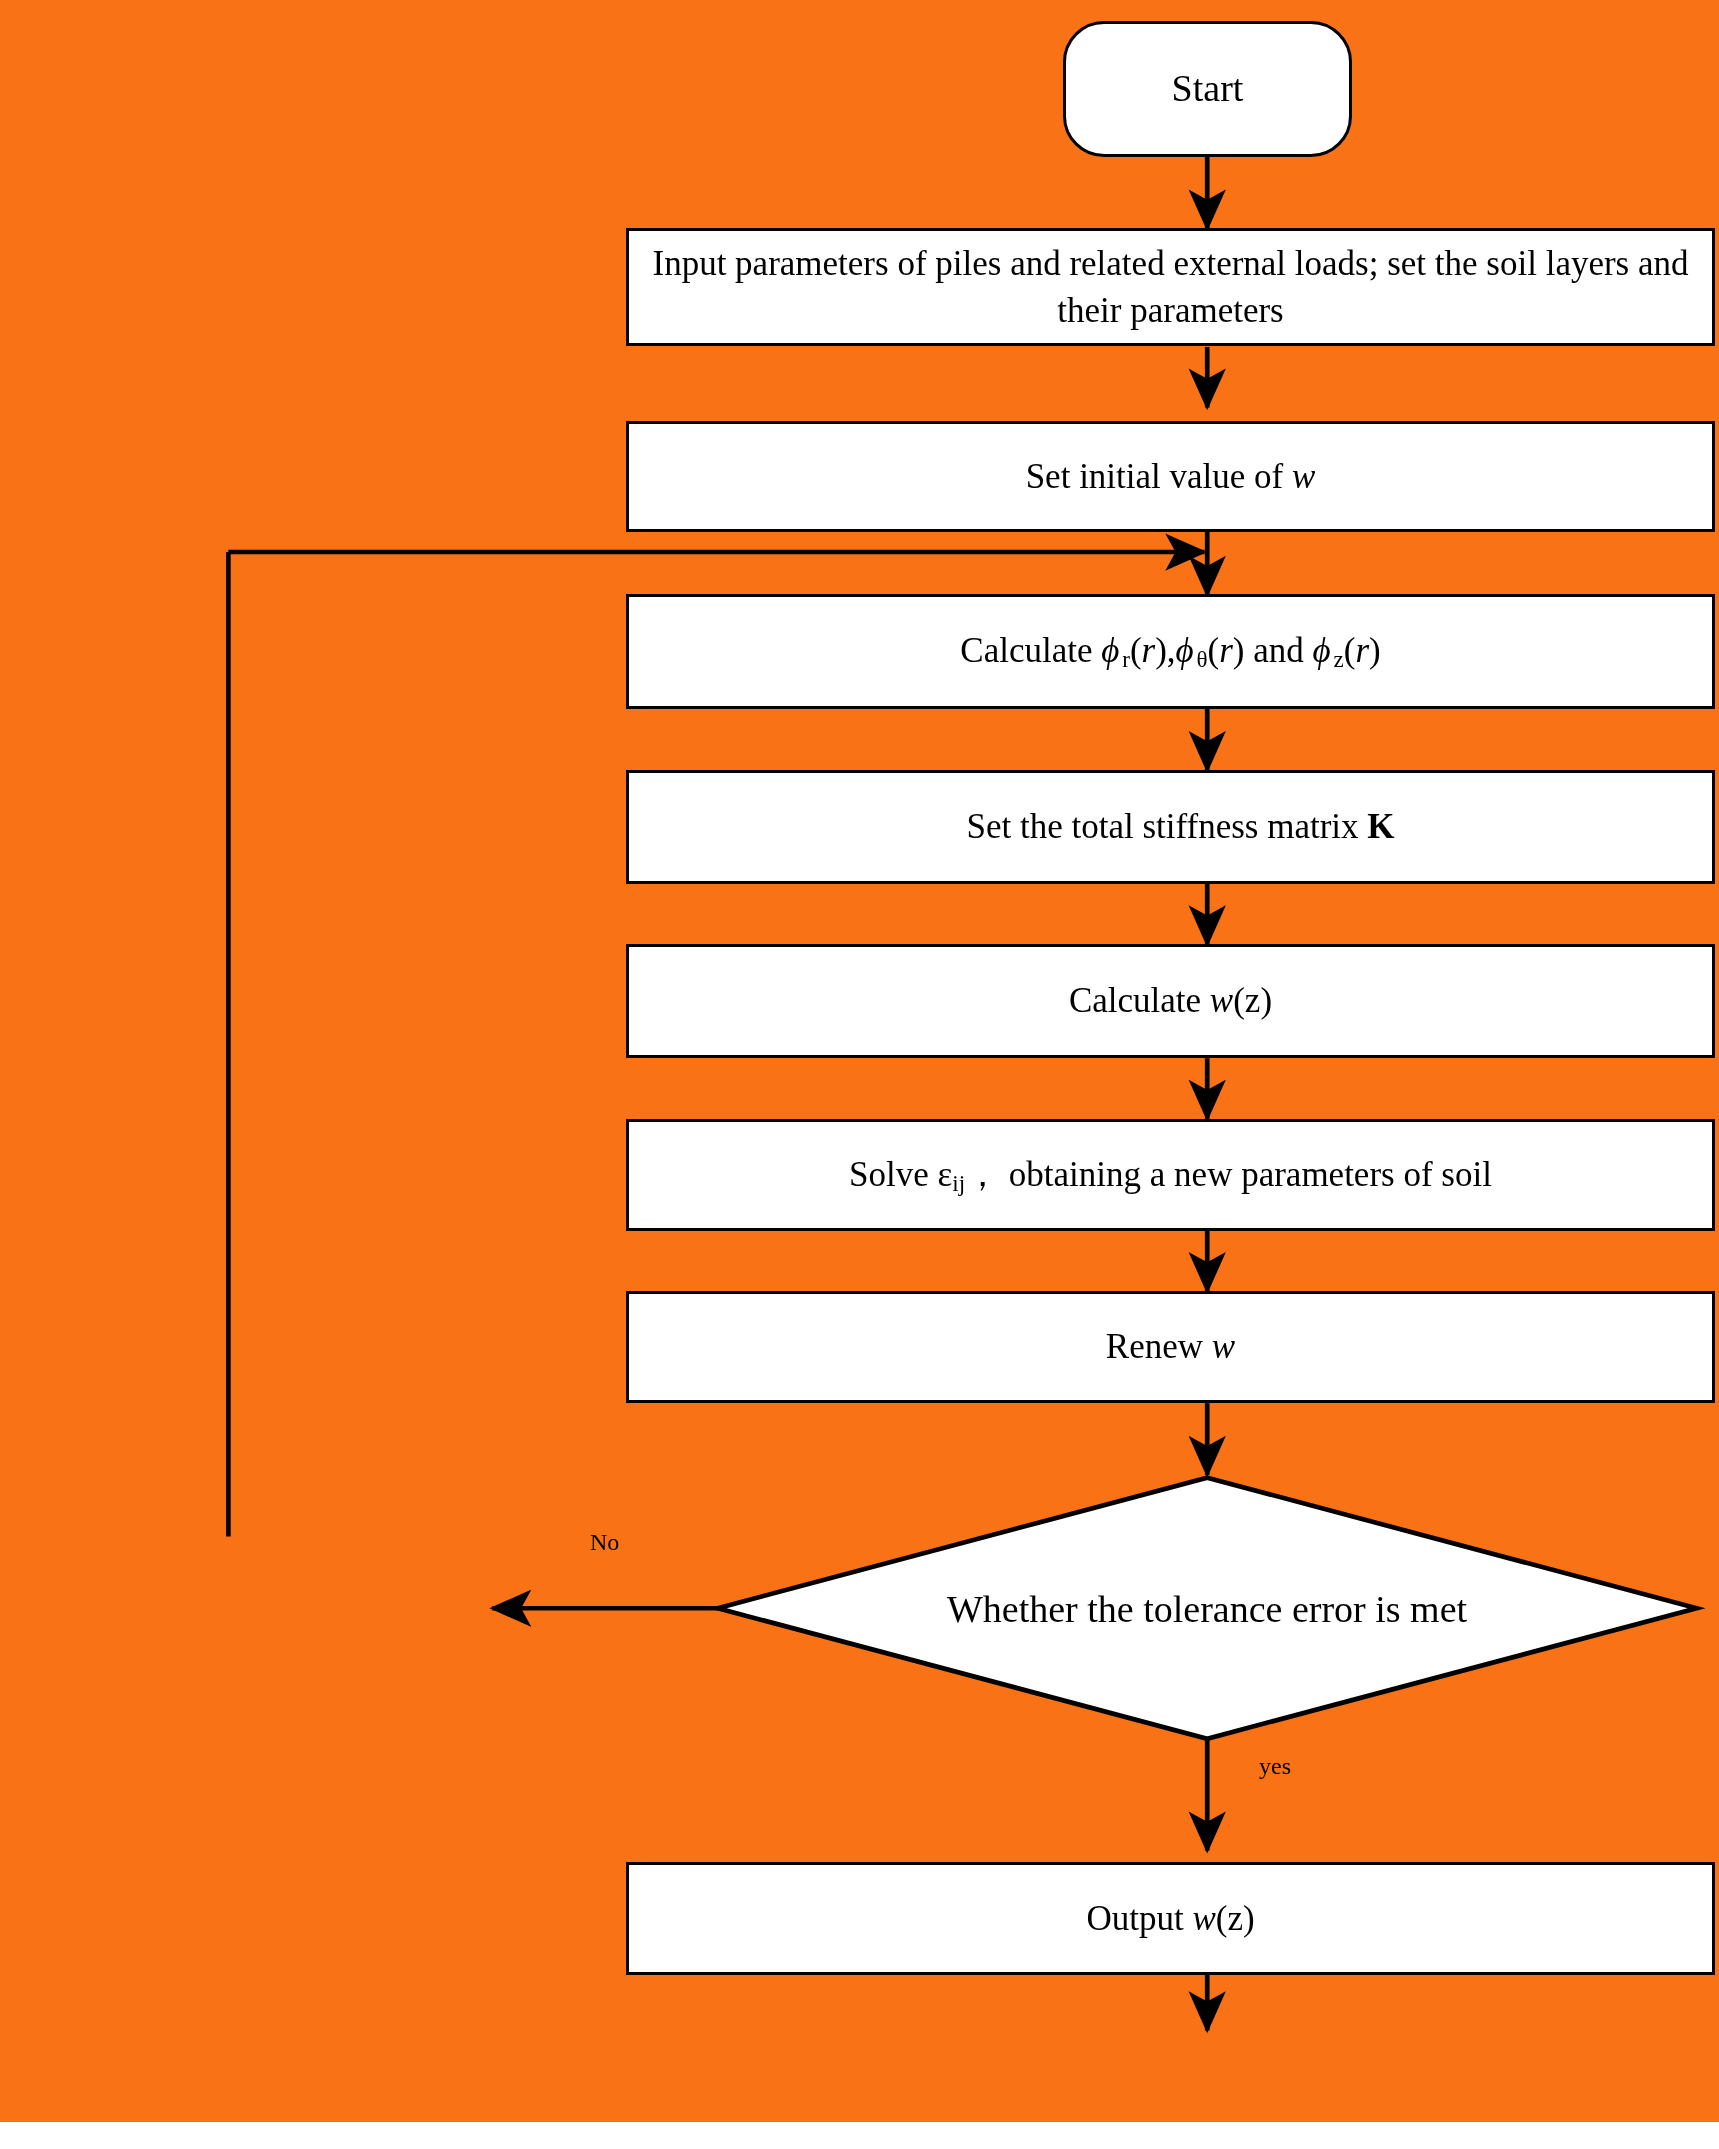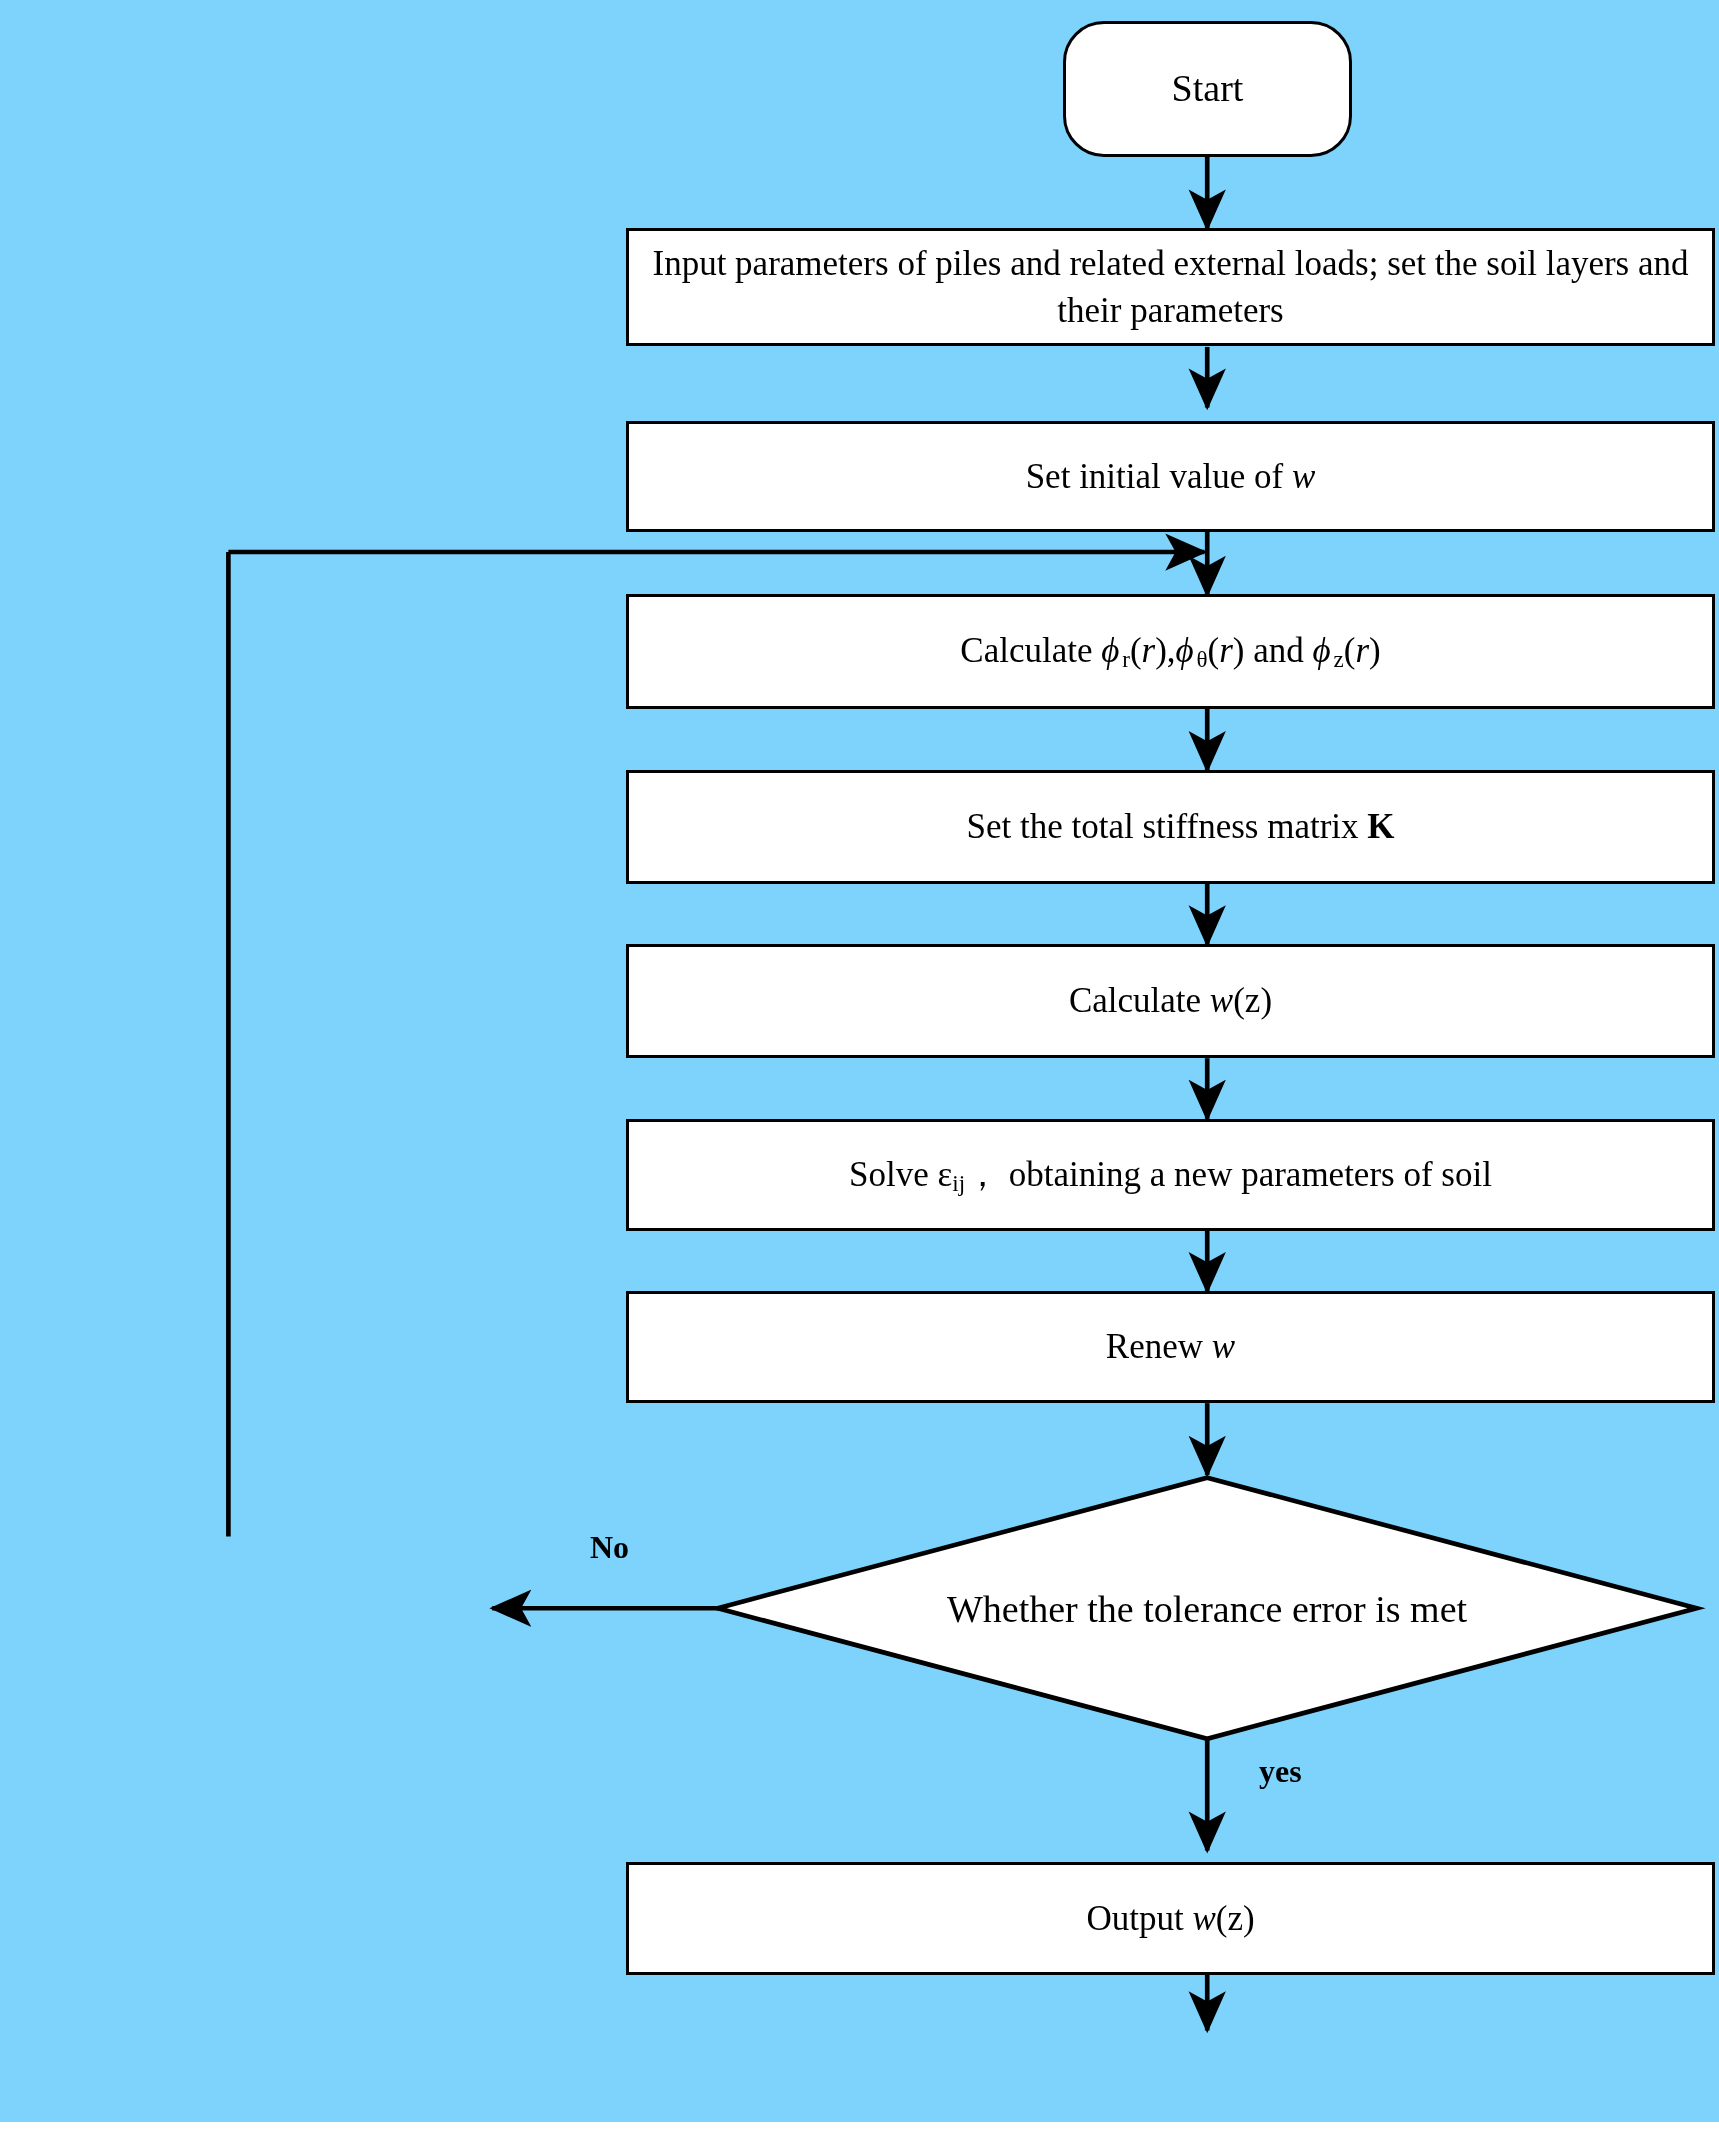--- a/index.html
+++ b/index.html
@@ -9,21 +9,21 @@
     background: #ffffff;
   }
   body {
     font-family: "Liberation Serif", "DejaVu Serif", serif;
     color: #000000;
   }
   #canvas {
     position: relative;
     width: 1719px;
     height: 2122px;
-    background: #7dd3fc;
+    background: #f97316;
     overflow: hidden;
   }
   #edges {
     position: absolute;
     left: 0;
     top: 0;
     width: 1719px;
     height: 2150px;
     pointer-events: none;
   }
@@ -55,23 +55,22 @@
     width: 100%;
     height: 100%;
     display: flex;
     align-items: center;
     justify-content: center;
     font-size: 38px;
     text-align: center;
   }
   .edge-label {
     position: absolute;
-    font-size: 32px;
+    font-size: 24px;
     white-space: nowrap;
-    font-weight: bold;
   }
   .txt {
     padding: 0 17px;
   }
   i { font-style: italic; }
   b { font-weight: bold; }
   sub {
     font-size: 0.66em;
     vertical-align: -0.22em;
     font-style: normal;

